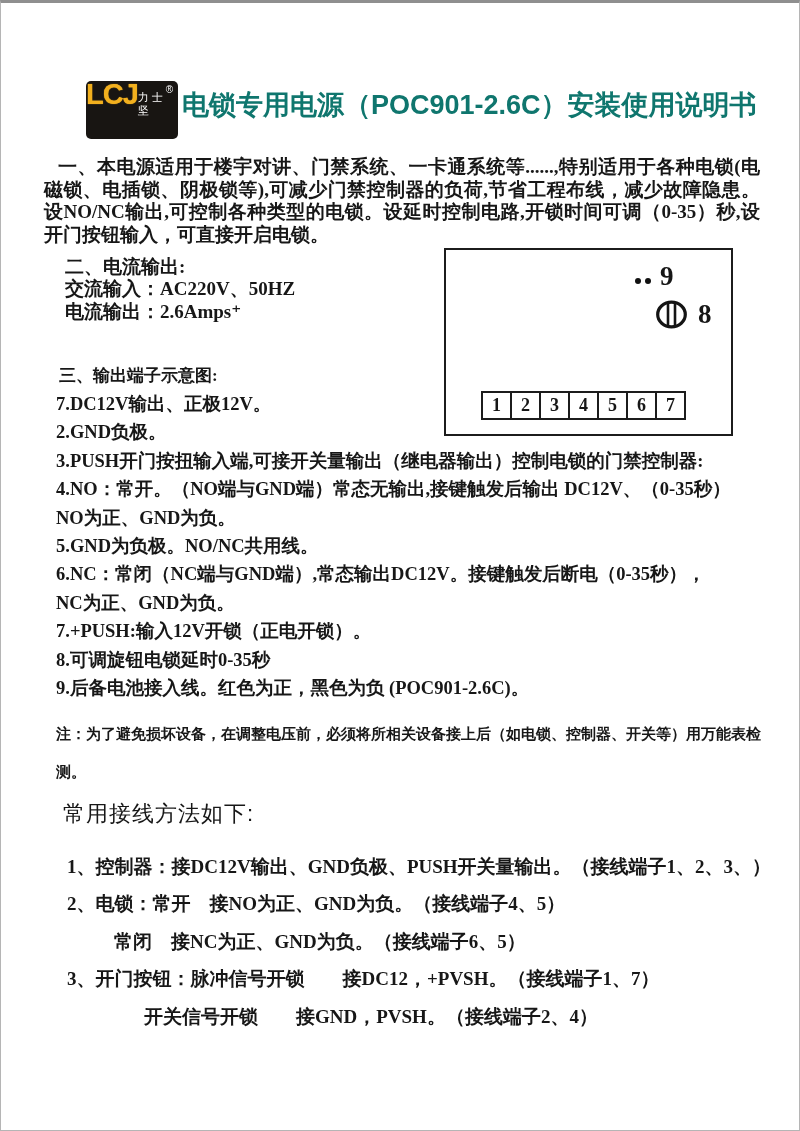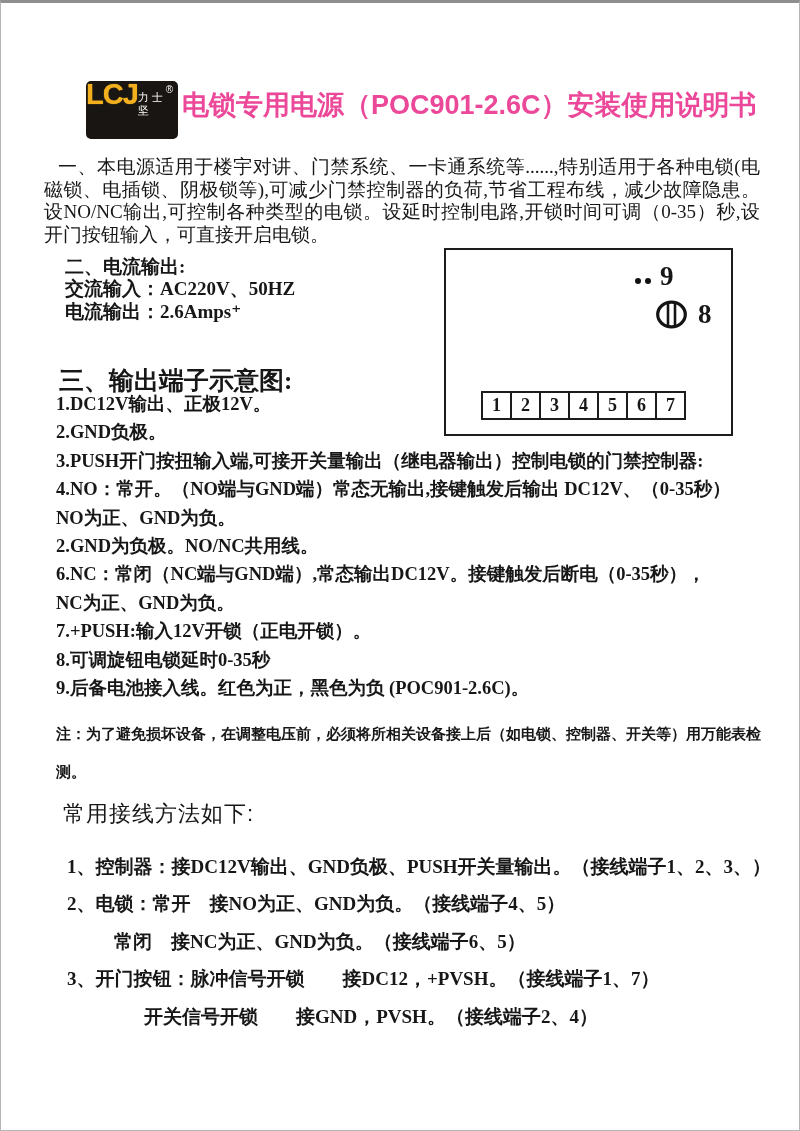--- a/index.html
+++ b/index.html
@@ -54,29 +54,29 @@
   }
   .title {
     position: absolute;
     left: 181px; top: 84px;
     width: 585px;
     font-family: "Liberation Sans", "DejaVu Sans", sans-serif;
     font-weight: bold;
     font-size: 27px;
     line-height: 36px;
     white-space: nowrap;
-    color: #ec4899;
+    color: #0f766e;
   }
   
   .intro {
     position: absolute;
     left: 43px; top: 153px;
     width: 716px;
     font-size: 19px;
-    font-weight: normal;
+    font-weight: bold;
     line-height: 22.6px;
     text-indent: 14px;
     text-align: justify;
   }
   
   .features {
     position: absolute;
     left: 64px; top: 253px;
     font-size: 19px;
     font-weight: bold;
@@ -133,21 +133,21 @@
     justify-content: center;
     font-size: 18px;
     font-weight: bold;
     background: #fff;
   }
   .term-cell:first-child { margin-left: 0; }
   
   .terminals-head {
     position: absolute;
     left: 58px; top: 361px;
-    font-size: 25px;
+    font-size: 17px;
     font-weight: bold;
     white-space: nowrap;
   }
   .terminals-list {
     position: absolute;
     left: 55px; top: 387px;
     width: 710px;
     font-size: 18.5px;
     font-weight: bold;
   }
@@ -233,26 +233,26 @@
       <div class="term-cell">3</div>
       <div class="term-cell">4</div>
       <div class="term-cell">5</div>
       <div class="term-cell">6</div>
       <div class="term-cell">7</div>
     </div>
   </div>
 
   <div class="terminals-head">三、输出端子示意图:</div>
   <div class="terminals-list">
-    <div class="t-line">1.DC12V输出、正极12V。</div>
+    <div class="t-line">7.DC12V输出、正极12V。</div>
     <div class="t-line">2.GND负极。</div>
     <div class="t-line">3.PUSH开门按扭输入端,可接开关量输出（继电器输出）控制电锁的门禁控制器:</div>
     <div class="t-line">4.NO：常开。（NO端与GND端）常态无输出,接键触发后输出 DC12V、（0-35秒）</div>
     <div class="t-line">NO为正、GND为负。</div>
-    <div class="t-line">2.GND为负极。NO/NC共用线。</div>
+    <div class="t-line">5.GND为负极。NO/NC共用线。</div>
     <div class="t-line">6.NC：常闭（NC端与GND端）,常态输出DC12V。接键触发后断电（0-35秒），</div>
     <div class="t-line"> NC为正、GND为负。</div>
     <div class="t-line">7.+PUSH:输入12V开锁（正电开锁）。</div>
     <div class="t-line">8.可调旋钮电锁延时0-35秒</div>
     <div class="t-line">9.后备电池接入线。红色为正，黑色为负 (POC901-2.6C)。</div>
   </div>
 
   <p class="note">注：为了避免损坏设备，在调整电压前，必须将所相关设备接上后（如电锁、控制器、开关等）用万能表检测。</p>
 
   <div class="wiring-head">常用接线方法如下:</div>

